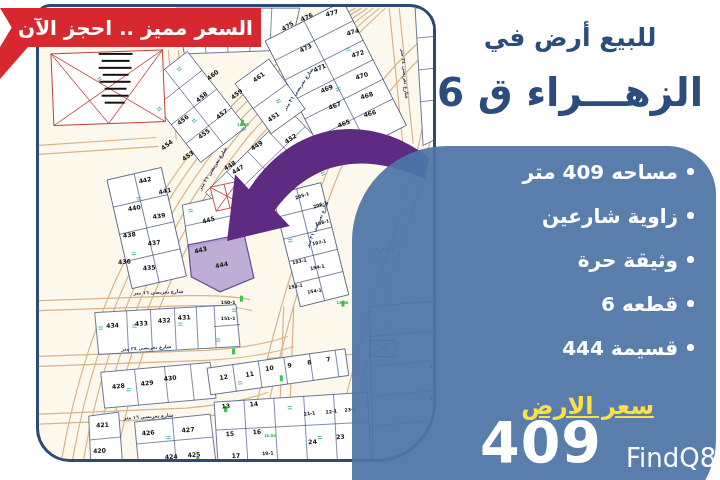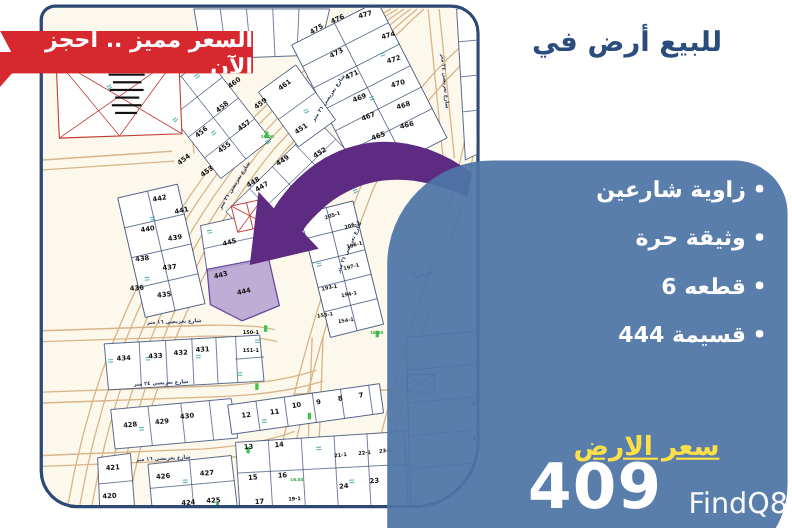--- a/index.html
+++ b/index.html
@@ -12,26 +12,25 @@
   .map-frame{
     position:absolute;left:36px;top:4px;width:400px;height:458px;
     background:#fdf8ec;
     border:3.5px solid var(--map-border,#2c4a74);
     border-radius:14px 26px 60px 34px;
     box-sizing:border-box;overflow:hidden;
   }
   .map-frame svg{position:absolute;left:0;top:0;}
   
   .ribbon{
-    position:absolute;left:0;top:8px;width:230px;height:39px;
+    position:absolute;left:0;top:8px;width:261px;height:39px;
     background:var(--banner-red,#d7282f);
     clip-path:polygon(0 0,100% 0,100% 100%,0 100%,4.5% 50%);
     display:flex;align-items:center;justify-content:center;
     z-index:6;
-    margin-top:20px;
   }
   .ribbon span{
     color:#fff;font-weight:bold;font-size:20px;direction:rtl;
     padding-left:10px;letter-spacing:0;
   }
   .ribbon-fold{
     position:absolute;left:0;top:47px;width:28px;height:32px;
     background:var(--banner-red,#d7282f);
     clip-path:polygon(0 0,100% 0,0 100%);
     z-index:6;
@@ -455,24 +454,26 @@
   </svg>
 </div>
 
 <div class="ribbon">
   <span>السعر مميز .. احجز الآن</span>
 </div>
 <div class="ribbon-fold"></div>
 
 <div class="headline">
   <div class="l1">للبيع أرض في</div>
+  <div class="l2">الزهـــراء ق 6</div>
 </div>
 
 <div class="panel">
   <ul class="bullets" id="bullet-list">
+      <li>مساحه 409 متر</li>
       <li>زاوية شارعين</li>
       <li>وثيقة حرة</li>
       <li>قطعه 6</li>
       <li>قسيمة 444</li>
     </ul>
   <div class="price-label">سعر الارض</div>
   <div class="price-value">409</div>
 </div>
 
 <div class="watermark">FindQ8</div>

